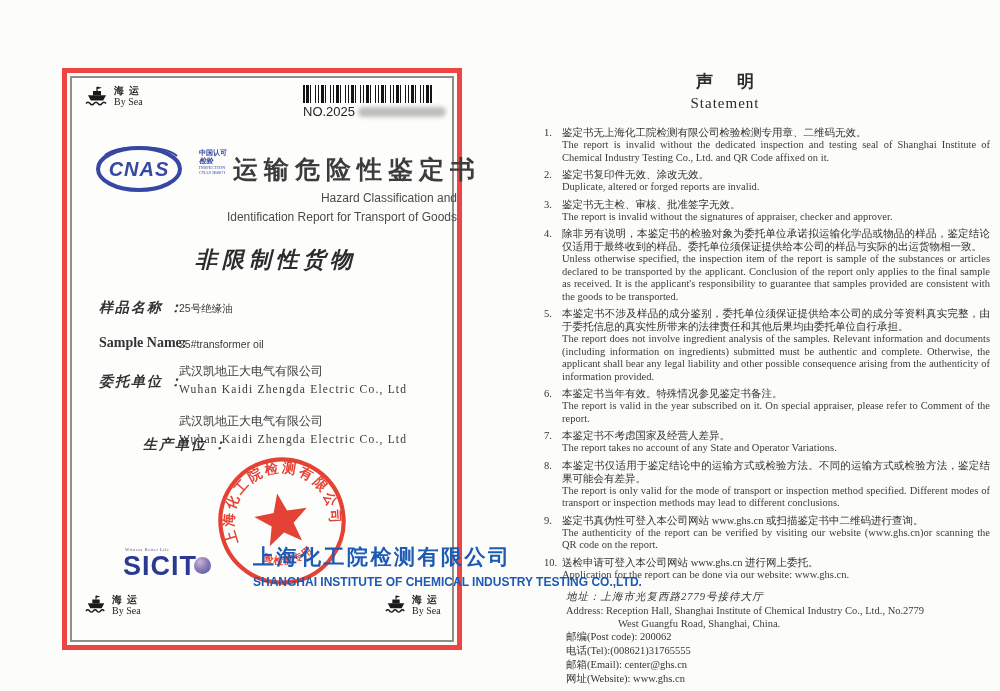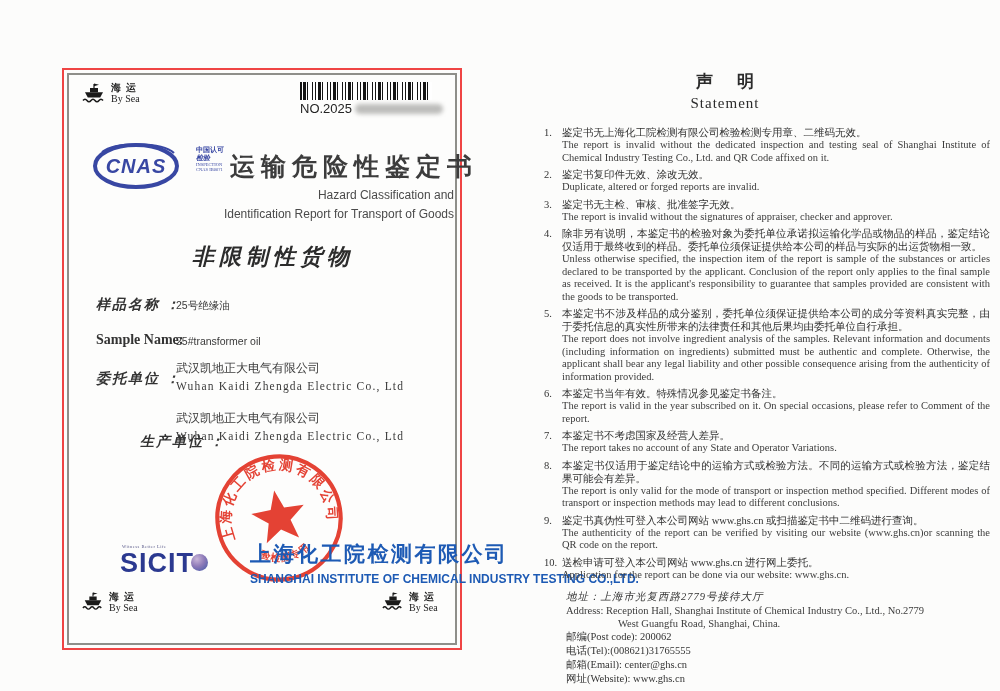--- a/index.html
+++ b/index.html
@@ -7,21 +7,21 @@
   .canvas {
     position:relative; width:1000px; height:691px;
     background:#fcfcfb; overflow:hidden;
     font-family:"Liberation Serif","DejaVu Serif",serif;
     color:#2e2e2e;
   }
 
   
   .cert-page {
     position:absolute; left:62px; top:68px; width:400px; height:582px;
-    background:#fdfdfc; border:2px solid #ef4444;
+    background:#fdfdfc; border:5px solid #ef4444;
   }
   .cert-frame {
     position:absolute; inset:3px; border:2px solid #8f8f8a;
   }
   .ship-badge { position:absolute; display:flex; align-items:flex-start; gap:5px; }
   .ship-badge .txt-cn { font-size:10px; font-weight:bold; letter-spacing:5px; line-height:11px; color:#1c1c1c; }
   .ship-badge .txt-en { font-size:10px; line-height:11px; color:#1c1c1c; }
   .ship-tl { left:18px; top:12px; }
   .ship-bl { left:18px; top:521px; }
   .ship-br { left:318px; top:521px; }
@@ -297,21 +297,21 @@
         <div class="stmt-num">5.</div>
         <div class="stmt-body">
           <div class="stmt-cn">本鉴定书不涉及样品的成分鉴别，委托单位须保证提供给本公司的成分等资料真实完整，由于委托信息的真实性所带来的法律责任和其他后果均由委托单位自行承担。</div>
           <div class="stmt-en">The report does not involve ingredient analysis of the samples. Relevant information and documents (including information on ingredients) submitted must be authentic and complete. Otherwise, the applicant shall bear any legal liability and other possible consequence arising from the authenticity of information provided.</div>
         </div>
       </div>
       <div class="stmt-item">
         <div class="stmt-num">6.</div>
         <div class="stmt-body">
           <div class="stmt-cn">本鉴定书当年有效。特殊情况参见鉴定书备注。</div>
-          <div class="stmt-en">The report is valid in the year subscribed on it. On special occasions, please refer to Comment of the report.</div>
+          <div class="stmt-en">The report is valid in the year subscribed on it. On special appraiser, please refer to Comment of the report.</div>
         </div>
       </div>
       <div class="stmt-item">
         <div class="stmt-num">7.</div>
         <div class="stmt-body">
           <div class="stmt-cn">本鉴定书不考虑国家及经营人差异。</div>
           <div class="stmt-en">The report takes no account of any State and Operator Variations.</div>
         </div>
       </div>
       <div class="stmt-item">

